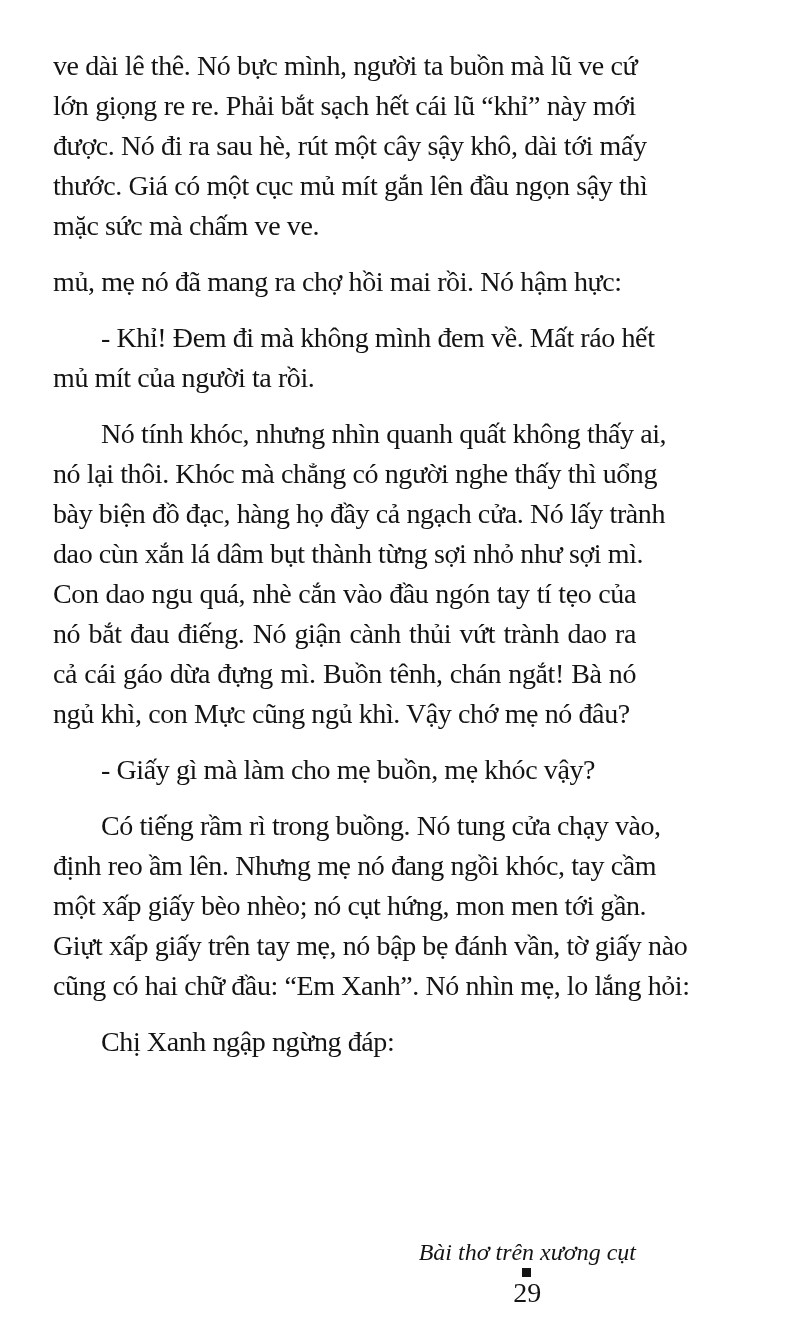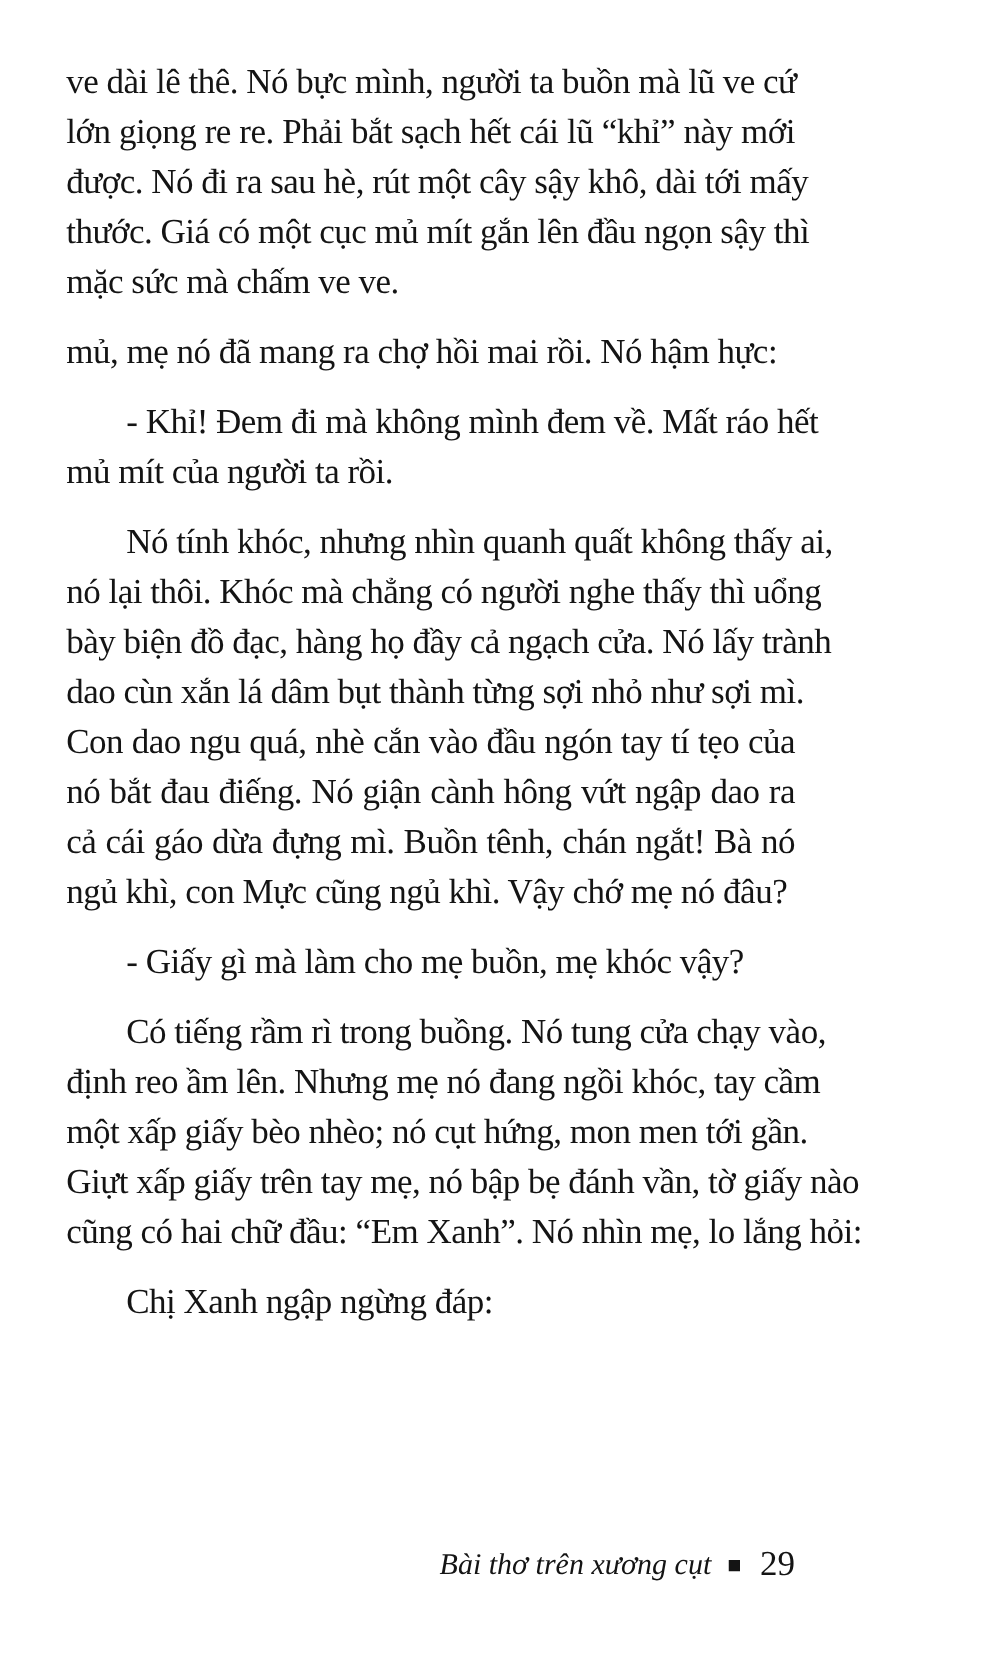--- a/index.html
+++ b/index.html
@@ -35,21 +35,22 @@
     text-align-last: left;
   }
   .line.indent {
     padding-left: 48px;
   }
   .footer {
     position: absolute;
     top: 1236px;
     right: 52px;
     display: flex;
-    align-items: flex-end;
+    align-items: center;
+    flex-direction: column;
   }
   .footer .chapter-title {
     font-style: italic;
     font-size: 24px;
     line-height: 32px;
   }
   .footer .square {
     width: 9px;
     height: 9px;
     background: #141414;
@@ -81,21 +82,21 @@
       <div class="paragraph">
         <div class="line indent">- Khỉ! Đem đi mà không mình đem về. Mất ráo hết</div>
         <div class="line end">mủ mít của người ta rồi.</div>
       </div>
       <div class="paragraph">
         <div class="line indent">Nó tính khóc, nhưng nhìn quanh quất không thấy ai,</div>
         <div class="line">nó lại thôi. Khóc mà chẳng có người nghe thấy thì uổng</div>
         <div class="line">bày biện đồ đạc, hàng họ đầy cả ngạch cửa. Nó lấy trành</div>
         <div class="line">dao cùn xắn lá dâm bụt thành từng sợi nhỏ như sợi mì.</div>
         <div class="line">Con dao ngu quá, nhè cắn vào đầu ngón tay tí tẹo của</div>
-        <div class="line">nó bắt đau điếng. Nó giận cành hông vứt ngập dao ra</div>
+        <div class="line">nó bắt đau điếng. Nó giận cành thủi vứt trành dao ra</div>
         <div class="line">cả cái gáo dừa đựng mì. Buồn tênh, chán ngắt! Bà nó</div>
         <div class="line end">ngủ khì, con Mực cũng ngủ khì. Vậy chớ mẹ nó đâu?</div>
       </div>
       <div class="paragraph">
         <div class="line indent end">- Giấy gì mà làm cho mẹ buồn, mẹ khóc vậy?</div>
       </div>
       <div class="paragraph">
         <div class="line indent">Có tiếng rầm rì trong buồng. Nó tung cửa chạy vào,</div>
         <div class="line">định reo ầm lên. Nhưng mẹ nó đang ngồi khóc, tay cầm</div>
         <div class="line">một xấp giấy bèo nhèo; nó cụt hứng, mon men tới gần.</div>

